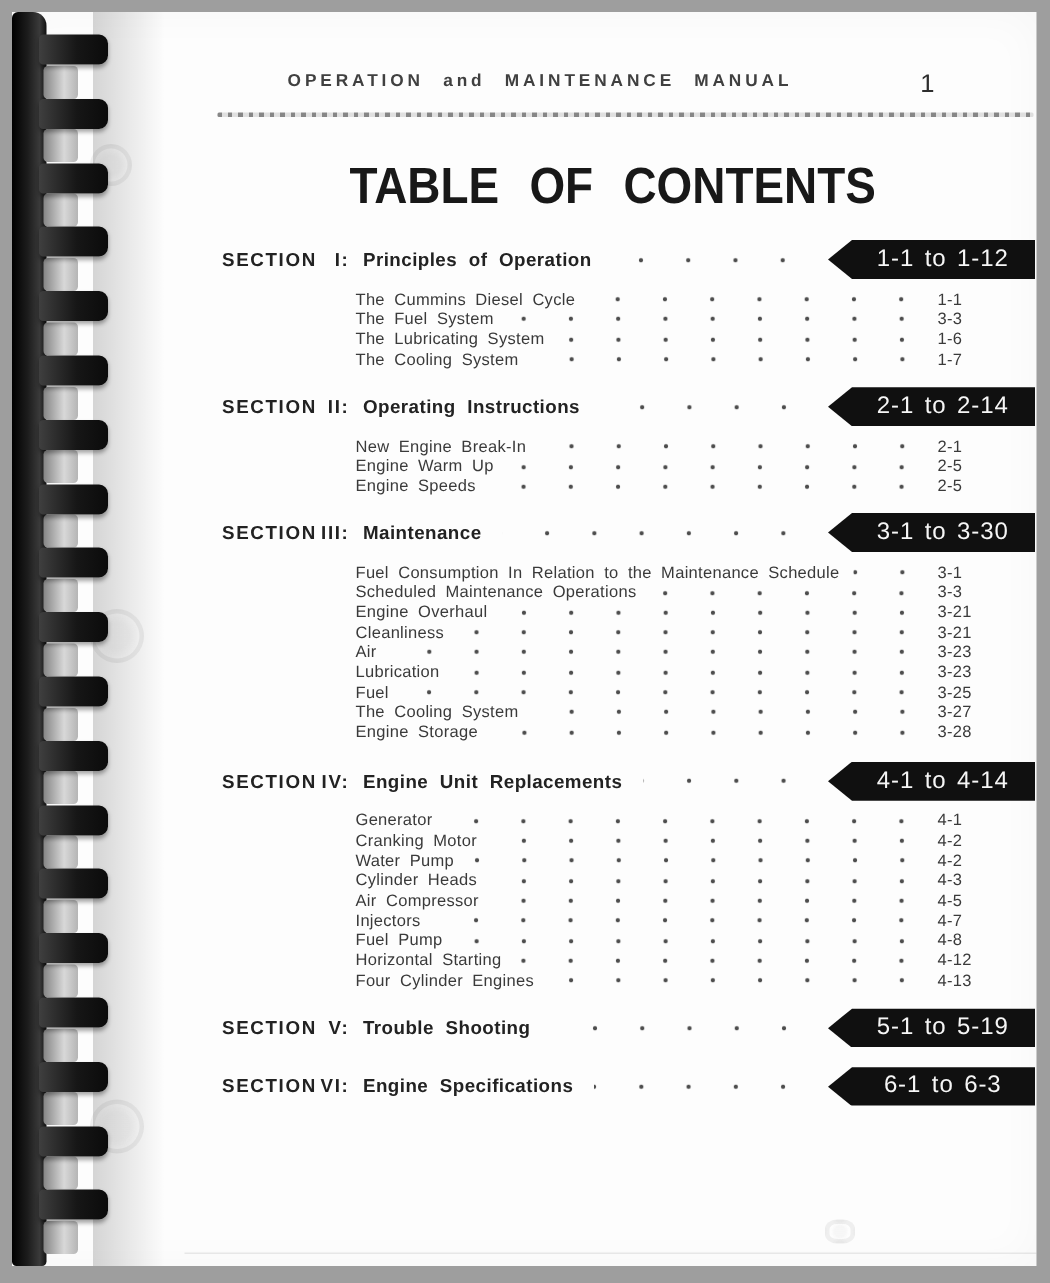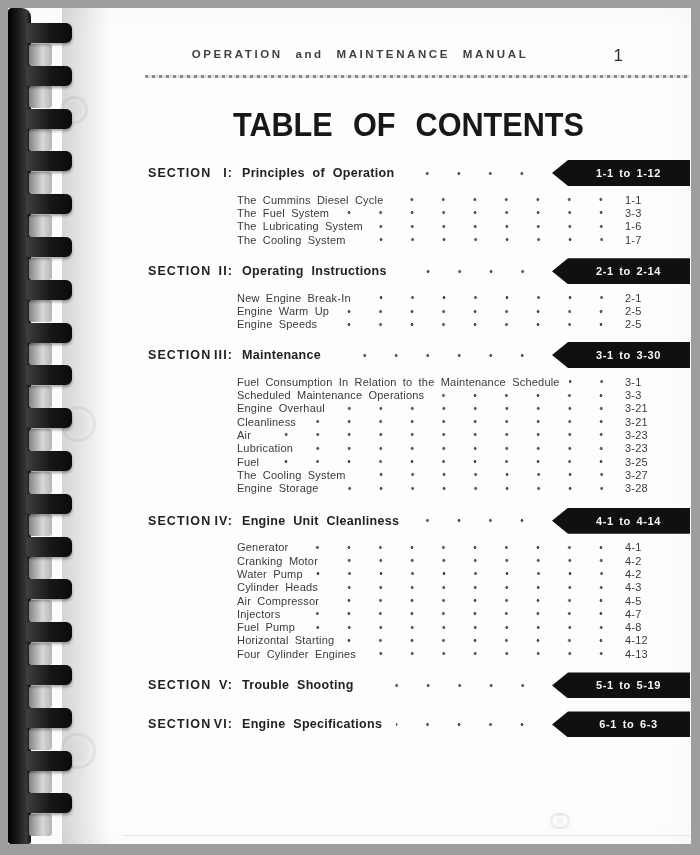--- a/index.html
+++ b/index.html
@@ -52,21 +52,21 @@
     display:flex;justify-content:space-between;
     font-weight:bold;font-size:12.5px;letter-spacing:1.1px;color:#222;}
   .sec-title{margin-left:9px;font-weight:bold;font-size:12.5px;color:#222;
     letter-spacing:0.3px;word-spacing:4px;white-space:nowrap;}
   .leaders{flex:1;align-self:stretch;
     background-image:radial-gradient(circle,#4d4d4d 1.1px,rgba(0,0,0,0) 1.7px);
     background-size:31.5px 9px;background-repeat:repeat-x;}
   .sec-leaders{margin:0 10px 0 14px;background-position:right 4px center;}
   .badge{flex:none;width:138px;height:26px;background:#101010;color:#f6f6f6;
     display:flex;align-items:center;justify-content:center;padding-left:15px;
-    box-sizing:border-box;font-weight:bold;font-size:11px;letter-spacing:0.6px;
+    box-sizing:border-box;font-weight:normal;font-size:16px;letter-spacing:0.6px;
     word-spacing:2px;clip-path:polygon(16px 0,100% 0,100% 100%,16px 100%,0 50%);}
   .entries{margin-left:97px;margin-top:7px;}
   .entry{display:flex;align-items:center;height:13.3px;font-size:11px;color:#3a3a3a;
     letter-spacing:0.2px;word-spacing:3px;}
   .entry-title{white-space:nowrap;}
   .entry-leaders{margin:0 6px 0 9px;background-position:right 2px center;}
   .page-num{flex:none;width:65px;text-align:left;}
 </style>
 </head>
 <body>
@@ -249,21 +249,21 @@
                 <span class="page-num">3-28</span>
               </div>
             </div>
           </section>
           <section class="section sec4">
             <div class="sec-row">
               <div class="sec-label">
                 <span>SECTION</span>
                 <span>IV:</span>
               </div>
-              <div class="sec-title">Engine Unit Cleanliness</div>
+              <div class="sec-title">Engine Unit Replacements</div>
               <div class="leaders sec-leaders"></div>
               <div class="badge">4-1 to 4-14</div>
             </div>
             <div class="entries">
               <div class="entry">
                 <span class="entry-title">Generator</span>
                 <span class="leaders entry-leaders"></span>
                 <span class="page-num">4-1</span>
               </div>
               <div class="entry">

